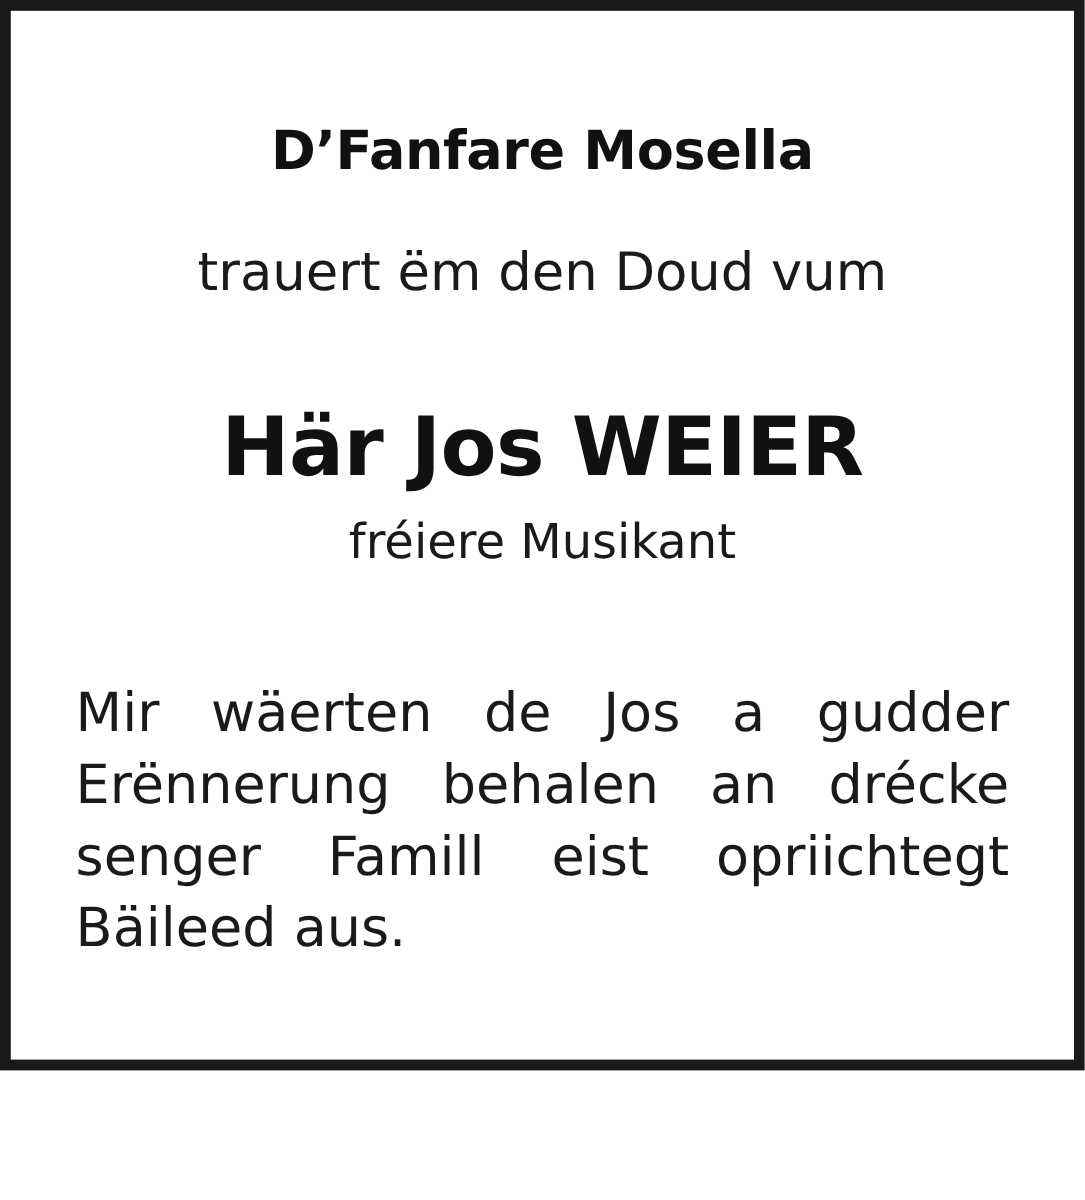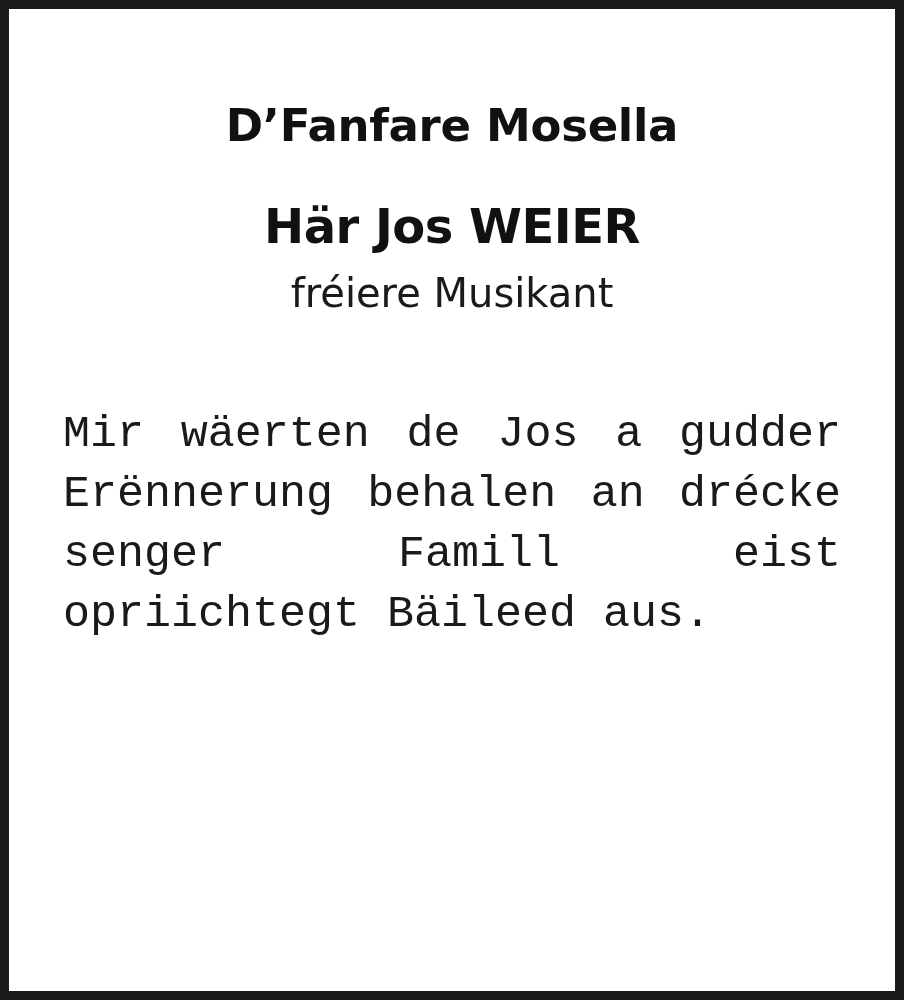--- a/index.html
+++ b/index.html
@@ -9,21 +9,21 @@
   }
   body {
     width: 904px;
     height: 1000px;
     font-family: "DejaVu Sans", sans-serif;
     overflow: hidden;
   }
   .notice-frame {
     box-sizing: border-box;
     width: 904px;
-    height: 1000px;
+    height: 892px;
     background: #ffffff;
     border: 9px solid #1a1a1a;
     padding: 26px 46px 20px 46px;
     display: flex;
     flex-direction: column;
     align-items: center;
   }
   .org-block {
     margin-top: 58px;
     text-align: center;
@@ -40,23 +40,23 @@
   .lead-line {
     margin-top: 44px;
     text-align: center;
     font-size: 44px;
     line-height: 1.2;
     color: #1a1a1a;
     font-weight: 400;
     white-space: nowrap;
   }
   .deceased-name {
-    margin-top: 42px;
+    margin-top: 82px;
     text-align: center;
-    font-size: 48px;
+    font-size: 68px;
     font-weight: bold;
     color: #111111;
     line-height: 1.1;
     letter-spacing: -0.5px;
     white-space: nowrap;
   }
   .role-line {
     margin-top: 16px;
     text-align: center;
     font-size: 40px;
@@ -70,32 +70,32 @@
     width: 100%;
     text-align: justify;
     text-align-last: left;
     font-size: 45px;
     line-height: 1.33;
     color: #1a1a1a;
     font-weight: 400;
     padding: 0 8px;
     box-sizing: border-box;
     hyphens: none;
-    font-family: Liberation Mono, monospace;
   }
 </style>
 </head>
 <body>
 
 <div class="notice-frame">
 
   <div class="org-block">
     <span class="org-line">D’Fanfare Mosella</span>
   </div>
 
+  <div class="lead-line">trauert ëm den Doud vum</div>
 
   <div class="deceased-name">Här Jos WEIER</div>
 
   <div class="role-line">fréiere Musikant</div>
 
   <div class="message-block">Mir wäerten de Jos a gudder Erënnerung behalen an drécke senger Famill eist opriichtegt Bäileed aus.</div>
 
 </div>
 
 </body></html>

